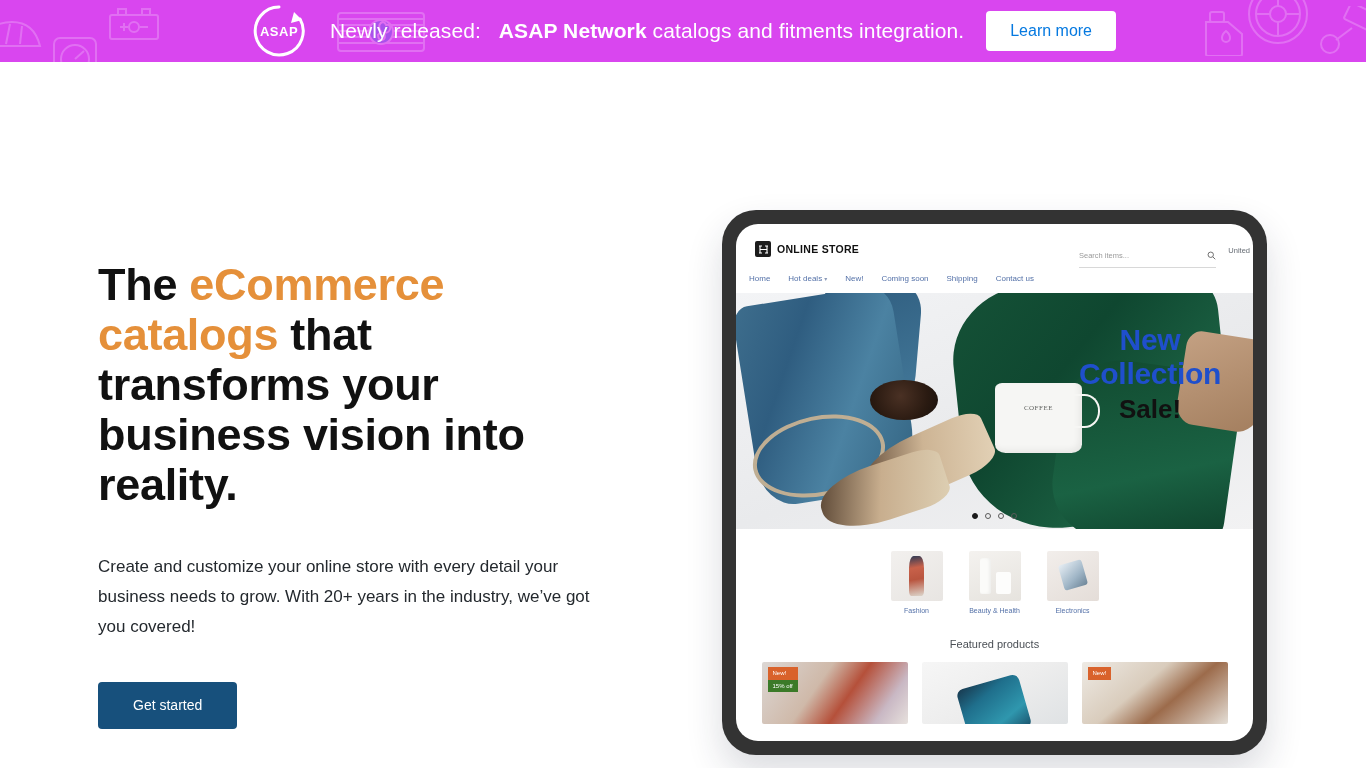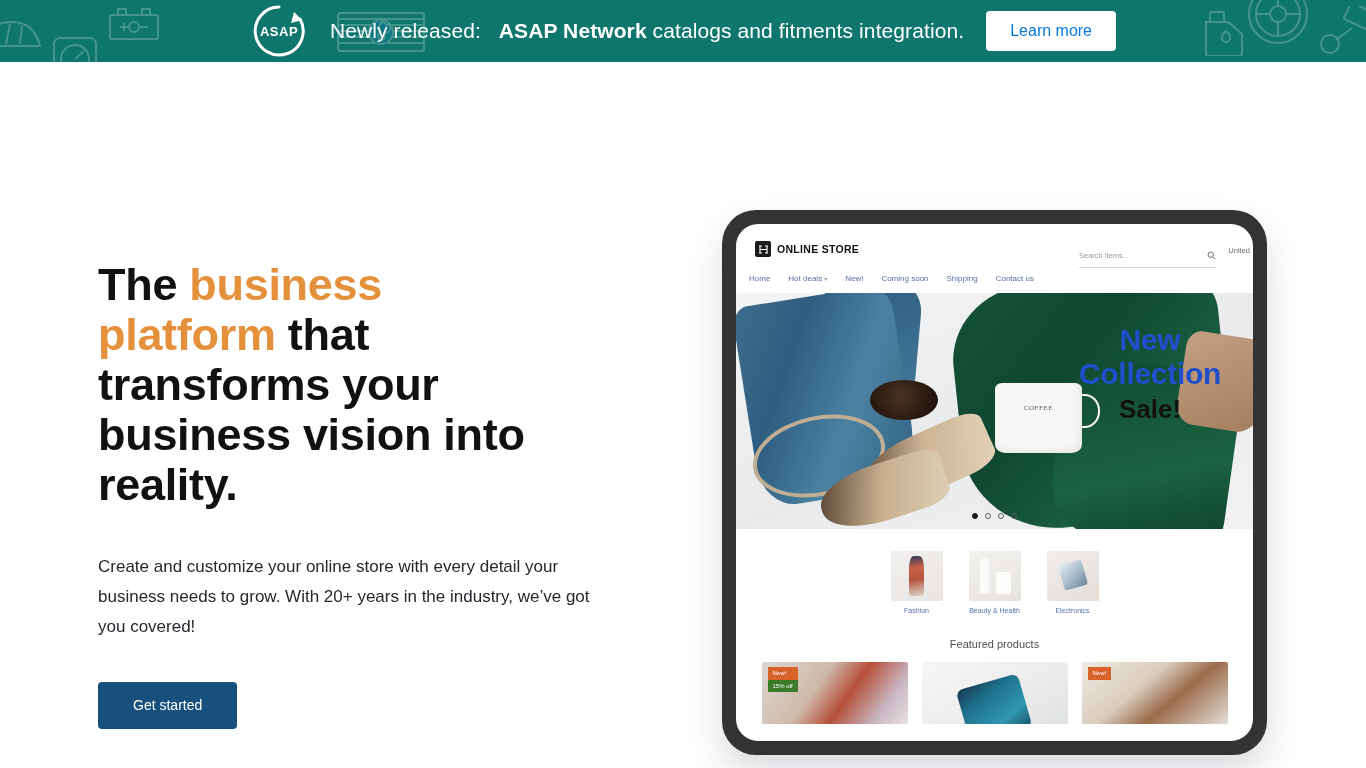--- a/index.html
+++ b/index.html
@@ -8,21 +8,21 @@
     overflow: hidden;
     background: #ffffff;
     font-family: "Liberation Sans", sans-serif;
   }
 
   
   #announcement-banner {
     position: relative;
     width: 1366px;
     height: 62px;
-    background: #0f766e;
+    background: #d946ef;
     display: flex;
     align-items: center;
     justify-content: center;
     overflow: hidden;
   }
   .deco-icon {
     position: absolute;
     opacity: 0.22;
     pointer-events: none;
   }
@@ -476,21 +476,21 @@
     <div id="banner-text">
       <span>Newly released: </span><span class="strong">ASAP Network</span><span> catalogs and fitments integration.</span>
     </div>
     <button id="learn-more-button">Learn more</button>
   </div>
 </div>
 
 <div id="hero">
 
   <div id="hero-copy">
-    <h1 id="hero-heading"><span>The </span><span class="accent">business platform</span><span> that transforms your business vision into reality.</span></h1>
+    <h1 id="hero-heading"><span>The </span><span class="accent">eCommerce catalogs</span><span> that transforms your business vision into reality.</span></h1>
     <p id="hero-sub">Create and customize your online store with every detail your business needs to grow. With 20+ years in the industry, we’ve got you covered!</p>
     <button id="get-started-button">Get started</button>
   </div>
 
   <div id="tablet-mockup">
     <div id="tablet-frame">
       <div id="tablet-screen">
 
         <div id="store-header">
           <div id="store-brand">

